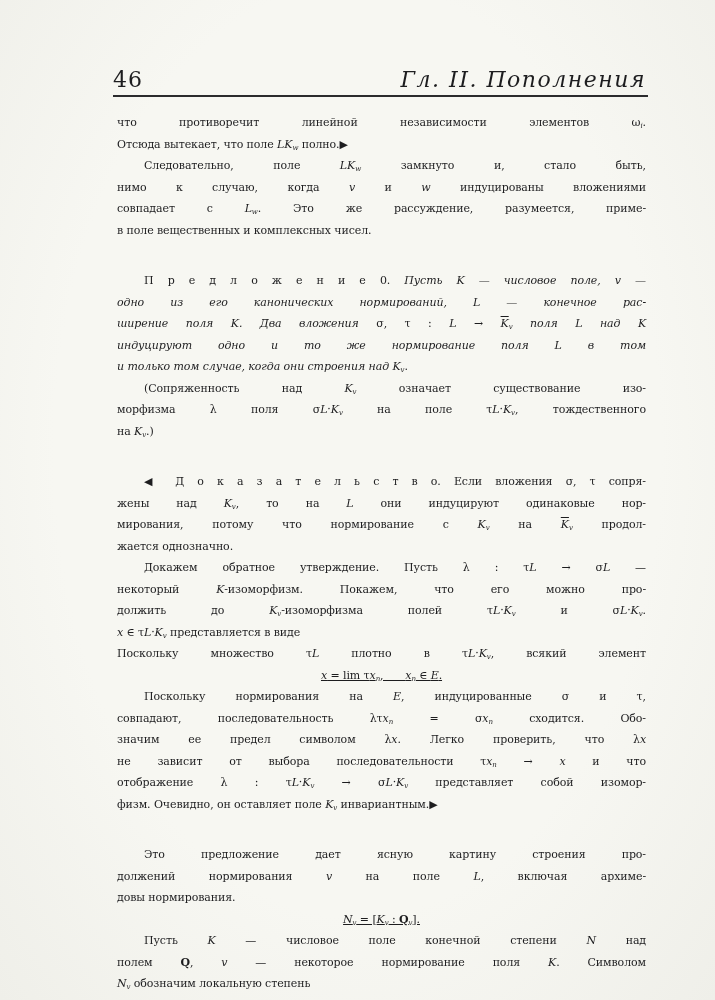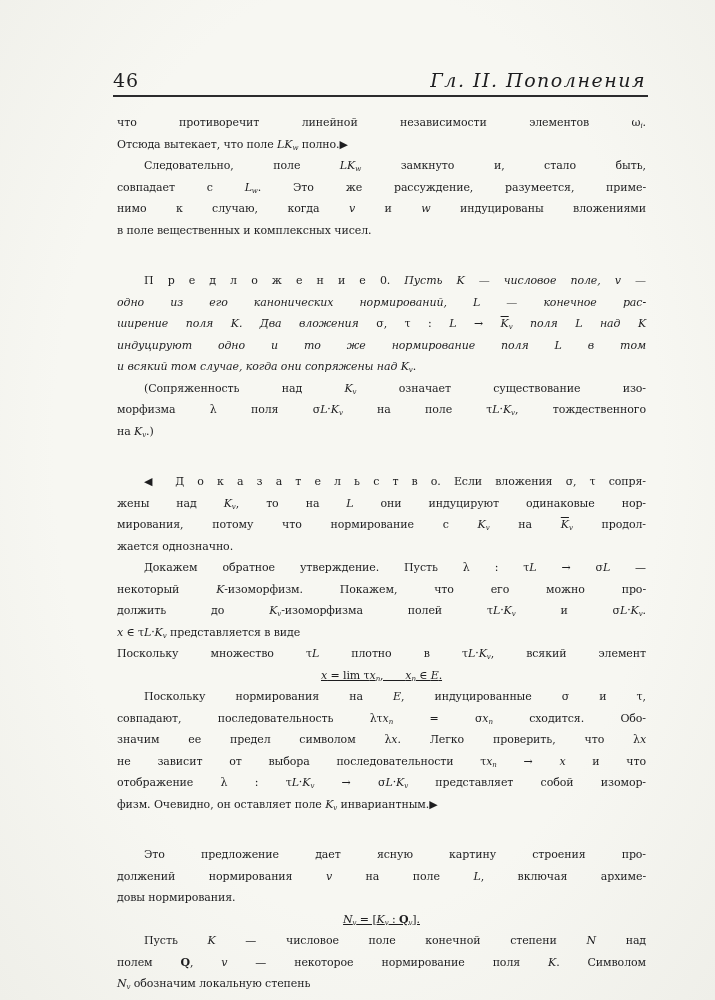--- a/index.html
+++ b/index.html
@@ -10,21 +10,21 @@
     color:#1d1d1f;
     overflow:hidden;
     position:relative;
   }
   .sheet{position:absolute;inset:0;}
   .content{
     position:absolute;left:117px;top:68px;width:529px;
   }
   .running-head{
     position:relative;height:24px;
-    font-size:19px;line-height:20px;
+    font-size:22px;line-height:20px;
   }
   .pagenum{
     position:absolute;left:-4px;top:2px;
     font-style:normal;letter-spacing:1px;
   }
   .chapter{
     display:block;text-align:right;
     font-style:italic;letter-spacing:1.5px;
     padding-top:2px;
   }
@@ -60,30 +60,30 @@
       <span class="chapter">Гл. II. Пополнения</span>
     </header>
     <div class="rule"></div>
     <main>
         <div class="block">
           <div class="line jl">что противоречит линейной независимости элементов ω<sub><i>i</i></sub>.</div>
           <div class="line">Отсюда вытекает, что поле <i>LK</i><sub><i>w</i></sub> полно.▶</div>
         </div>
         <div class="block">
           <div class="line jl ind">Следовательно, поле <i>LK</i><sub><i>w</i></sub> замкнуто и, стало быть,</div>
+          <div class="line jl">нимо к случаю, когда <i>v</i> и <i>w</i> индуцированы вложениями</div>
           <div class="line jl">совпадает с <i>L</i><sub><i>w</i></sub>. Это же рассуждение, разумеется, приме-</div>
-          <div class="line jl">нимо к случаю, когда <i>v</i> и <i>w</i> индуцированы вложениями</div>
           <div class="line">в поле вещественных и комплексных чисел.</div>
         </div>
         <div class="block gap">
           <div class="line jl ind">П р е д л о ж е н и е 0. <i>Пусть K — числовое поле, v —</i></div>
           <div class="line jl"><i>одно из его канонических нормирований, L — конечное рас-</i></div>
           <div class="line jl"><i>ширение поля K. Два вложения</i> σ, τ : <i>L</i> → <span class="ov"><i>K</i></span><sub><i>v</i></sub> <i>поля L над K</i></div>
           <div class="line jl"><i>индуцируют одно и то же нормирование поля L в том</i></div>
-          <div class="line"><i>и всякий том случае, когда они сопряжены над K</i><sub><i>v</i></sub>.</div>
+          <div class="line"><i>и только том случае, когда они строения над K</i><sub><i>v</i></sub>.</div>
         </div>
         <div class="block">
           <div class="line jl ind">(Сопряженность над <i>K</i><sub><i>v</i></sub> означает существование изо-</div>
           <div class="line jl">морфизма λ поля σ<i>L</i>·<i>K</i><sub><i>v</i></sub> на поле τ<i>L</i>·<i>K</i><sub><i>v</i></sub>, тождественного</div>
           <div class="line">на <i>K</i><sub><i>v</i></sub>.)</div>
         </div>
         <div class="block gap">
           <div class="line jl ind">◀ Д о к а з а т е л ь с т в о. Если вложения σ, τ сопря-</div>
           <div class="line jl">жены над <i>K</i><sub><i>v</i></sub>, то на <i>L</i> они индуцируют одинаковые нор-</div>
           <div class="line jl">мирования, потому что нормирование с <i>K</i><sub><i>v</i></sub> на <span class="ov"><i>K</i></span><sub><i>v</i></sub> продол-</div>

